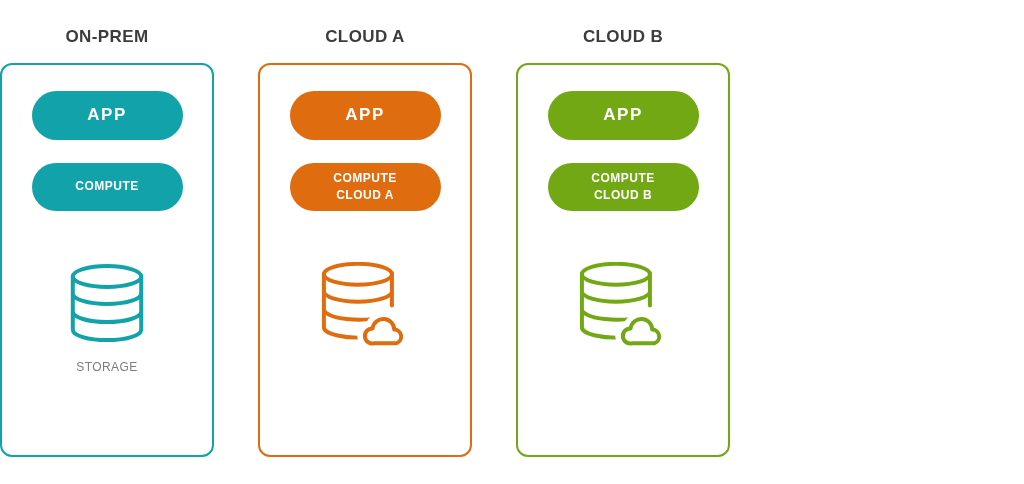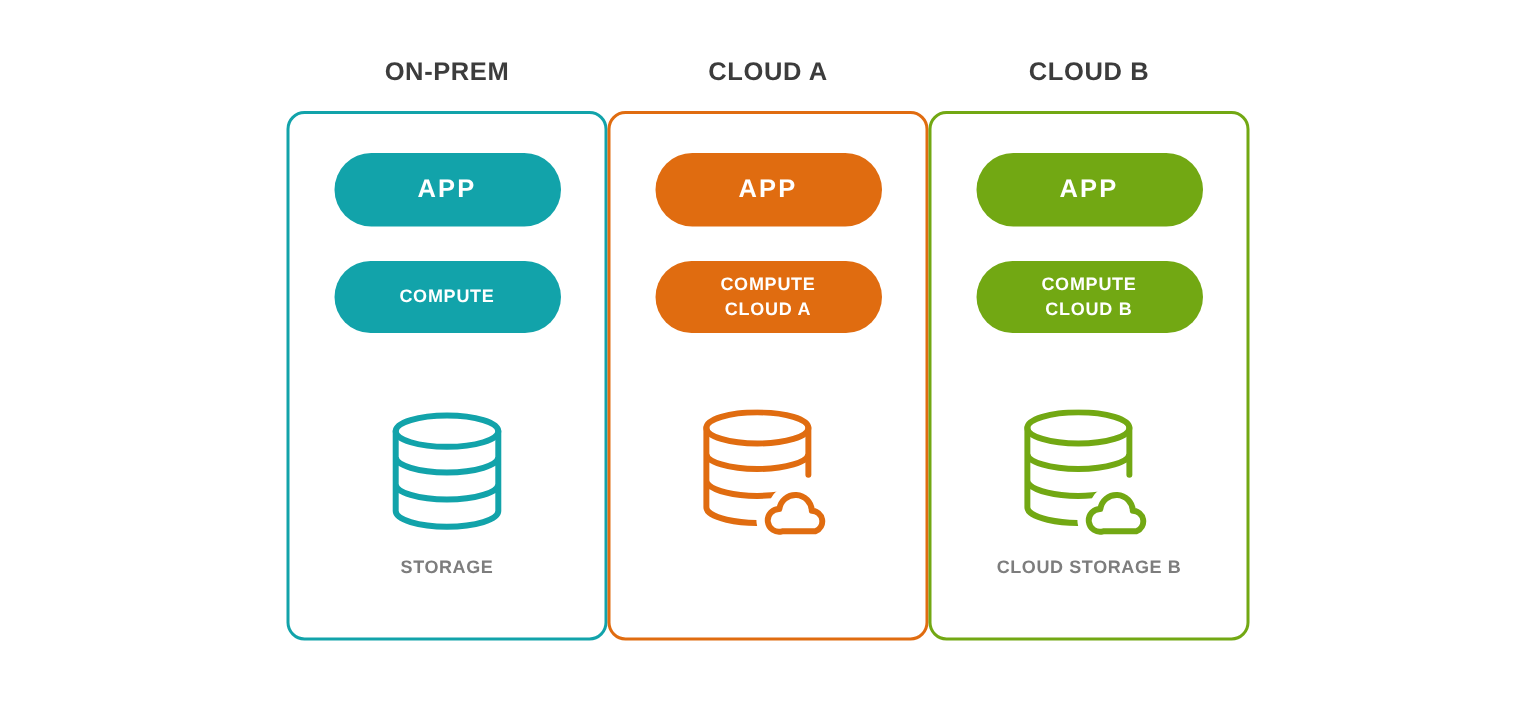--- a/index.html
+++ b/index.html
@@ -2,46 +2,46 @@
 <html><head>
 <meta charset="utf-8">
 <style>
   * { box-sizing: border-box; }
   html,body { margin:0; padding:0; }
   body {
     width:1024px; height:484px; background:#ffffff;
     font-family:"Liberation Sans", sans-serif;
     overflow:hidden;
   }
-  .wrap { display:flex; justify-content:center; padding-top:39px; }
+  .wrap { display:flex; gap:44px; padding-top:28px; }
   .col { width:214px; }
   .title {
     margin:0 0 18px; text-align:center;
     font-size:17px; font-weight:bold; letter-spacing:0.4px; color:#3c3c3c;
     line-height:17px;
   }
   .box {
-    height:353px; border:2.5px solid var(--c); border-radius:12px;
+    height:394px; border:2.5px solid var(--c); border-radius:12px;
     padding-top:25.5px;
   }
   .pill {
     width:151px; margin:0 auto; border-radius:25px; background:var(--c);
     color:#fff; font-weight:bold; display:flex; align-items:center; justify-content:center;
     text-align:center;
   }
   .pill.app { height:49px; font-size:17px; letter-spacing:1.5px; }
   .pill.compute { height:48px; margin-top:23px; font-size:12px; letter-spacing:0.5px; line-height:17px; }
   .pill.compute span { white-space:pre-line; }
   .iconrow { margin-top:51px; height:82px; display:flex; justify-content:center; align-items:flex-start; }
   .db { stroke:var(--c); stroke-width:4.2; fill:none; stroke-linecap:round; }
   .halo { stroke:#ffffff; stroke-width:16; fill:#ffffff; stroke-linejoin:round; }
   .cloud { stroke:var(--c); stroke-width:4.2; fill:#ffffff; stroke-linejoin:round; }
   .storage-label {
     margin-top:16px; text-align:center;
-    font-size:12px; font-weight:bold; letter-spacing:0.4px; color:#7d7d7d;
+    font-size:12px; font-weight:normal; letter-spacing:0.4px; color:#7d7d7d;
   }
 </style>
 </head>
 <body>
 
 <div class="wrap">
 
   <section class="col" style="--c: #12a3aa;">
     <h2 class="title">ON-PREM</h2>
     <div class="box">
@@ -93,17 +93,16 @@
 CLOUD B</span>
       </div>
       <div class="iconrow">
         <svg width="90" height="85" viewBox="0 0 95 90">
           <ellipse class="db" cx="40" cy="13" rx="36" ry="11"></ellipse>
           <path class="db" d="M4,13 V69 M76,13 V46 M4,31 A36,11 0 0 0 76,31 M4,50 A36,11 0 0 0 68,56.9 M4,69 A36,11 0 0 0 50,79.6"></path>
           <path class="halo" d="M57.5,86 A8,8 0 1 1 55.5,70.3 A11.5,11.5 0 0 1 78.4,71.5 A7.5,7.5 0 0 1 81,86 Z"></path>
           <path class="cloud" d="M57.5,86 A8,8 0 1 1 55.5,70.3 A11.5,11.5 0 0 1 78.4,71.5 A7.5,7.5 0 0 1 81,86 Z"></path>
         </svg>
       </div>
-      <div class="storage-label">CLOUD STORAGE B</div>
     </div>
   </section>
 
 </div>
 
 </body></html>

